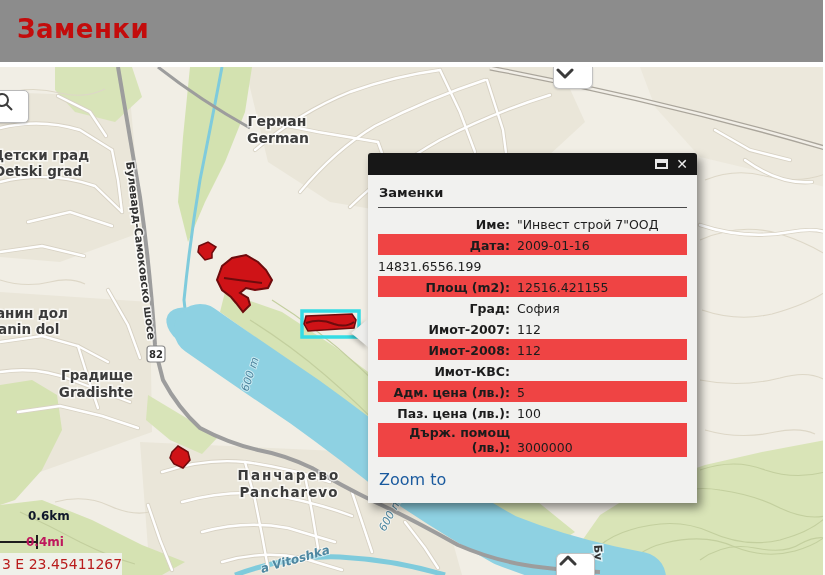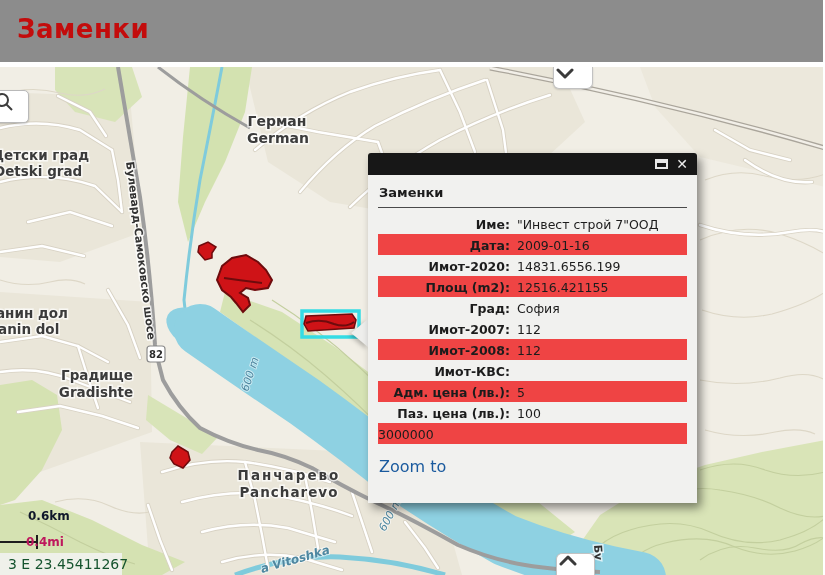--- a/index.html
+++ b/index.html
@@ -14,21 +14,21 @@
   .searchbtn{position:absolute;left:-8px;top:23px;width:37px;height:33px;background:#fff;border:1px solid #b9b9b9;border-radius:5px;box-shadow:0 1px 2px rgba(0,0,0,.2);display:flex;align-items:center;justify-content:flex-end;padding-right:6px;box-sizing:border-box;}
   
   .tab{position:absolute;background:#fff;border:1px solid #c2c2c2;display:flex;align-items:center;justify-content:center;box-shadow:0 1px 2px rgba(0,0,0,.15);}
   .tab.top{left:553px;top:0px;width:38px;height:21px;border-top:none;border-radius:0 0 6px 6px;}
   .tab.bottom{left:556px;top:486px;width:37px;height:22px;border-bottom:none;border-radius:6px 6px 0 0;}
   
   .scale-km{position:absolute;left:28px;top:442px;font-size:12px;font-weight:bold;color:#0f172a;}
   .scale-line{position:absolute;left:0;top:474px;width:38px;height:0;border-top:2px solid #1d1d1d;}
   .scale-tick{position:absolute;left:36px;top:468px;width:0;height:14px;border-left:2px solid #1d1d1d;}
   .scale-mi{position:absolute;left:26px;top:468px;font-size:12px;font-weight:bold;color:#be185d;}
-  .coords{position:absolute;left:0;top:486px;width:122px;height:22px;background:rgba(243,243,241,.88);color:#14532d;font-size:14px;line-height:22px;padding-left:8px;box-sizing:border-box;white-space:nowrap;}
+  .coords{position:absolute;left:0;top:486px;width:122px;height:22px;background:rgba(243,243,241,.88);color:#b91c1c;font-size:14px;line-height:22px;padding-left:2px;box-sizing:border-box;white-space:nowrap;}
   
   .popup{position:absolute;left:368px;top:86px;width:329px;height:350px;box-shadow:4px 5px 10px rgba(0,0,0,.45);border-radius:3px;}
   .popup-title{height:22px;background:#171717;border-radius:3px 3px 0 0;display:flex;align-items:center;justify-content:flex-end;gap:8px;padding:0 9px;}
   .win-max{width:13px;height:10px;border:2px solid #e8e8e8;border-top-width:4px;box-sizing:border-box;background:transparent;cursor:pointer;}
   .win-close{color:#ececec;font-size:14px;font-weight:bold;line-height:14px;cursor:pointer;font-family:"DejaVu Sans",sans-serif;}
   .popup-body{background:#f1f1ef;height:328px;box-sizing:border-box;padding:8px 10px 0 10px;font-size:12.5px;color:#1c1c1c;}
   .popup-h{font-weight:bold;font-size:13px;padding:2px 0 7px 1px;border-bottom:1px solid #4a4a4a;}
   .ptable{margin-top:5px;}
   .prow{display:flex;align-items:flex-end;padding:2px 0;min-height:17px;}
   .prow.alt{background:#ef4444;}
@@ -244,21 +244,20 @@
         <div class="ptable">
           <div class="prow">
               <span class="plabel">Име:</span>
               <span class="pvalue">"Инвест строй 7"ООД</span>
             </div>
           <div class="prow alt">
               <span class="plabel">Дата:</span>
               <span class="pvalue">2009-01-16</span>
             </div>
           <div class="prow">
-              <span class="plabel">Имот-2020:</span>
               <span class="pvalue">14831.6556.199</span>
             </div>
           <div class="prow alt">
               <span class="plabel">Площ (m2):</span>
               <span class="pvalue">12516.421155</span>
             </div>
           <div class="prow">
               <span class="plabel">Град:</span>
               <span class="pvalue">София</span>
             </div>
@@ -276,20 +275,21 @@
             </div>
           <div class="prow alt">
               <span class="plabel">Адм. цена (лв.):</span>
               <span class="pvalue">5</span>
             </div>
           <div class="prow">
               <span class="plabel">Паз. цена (лв.):</span>
               <span class="pvalue">100</span>
             </div>
           <div class="prow alt">
+              <span class="plabel">Държ. помощ (лв.):</span>
               <span class="pvalue">3000000</span>
             </div>
         </div>
         <a class="zoomto">Zoom to</a>
       </div>
     </div>
 
   </div>
 </div>
 

